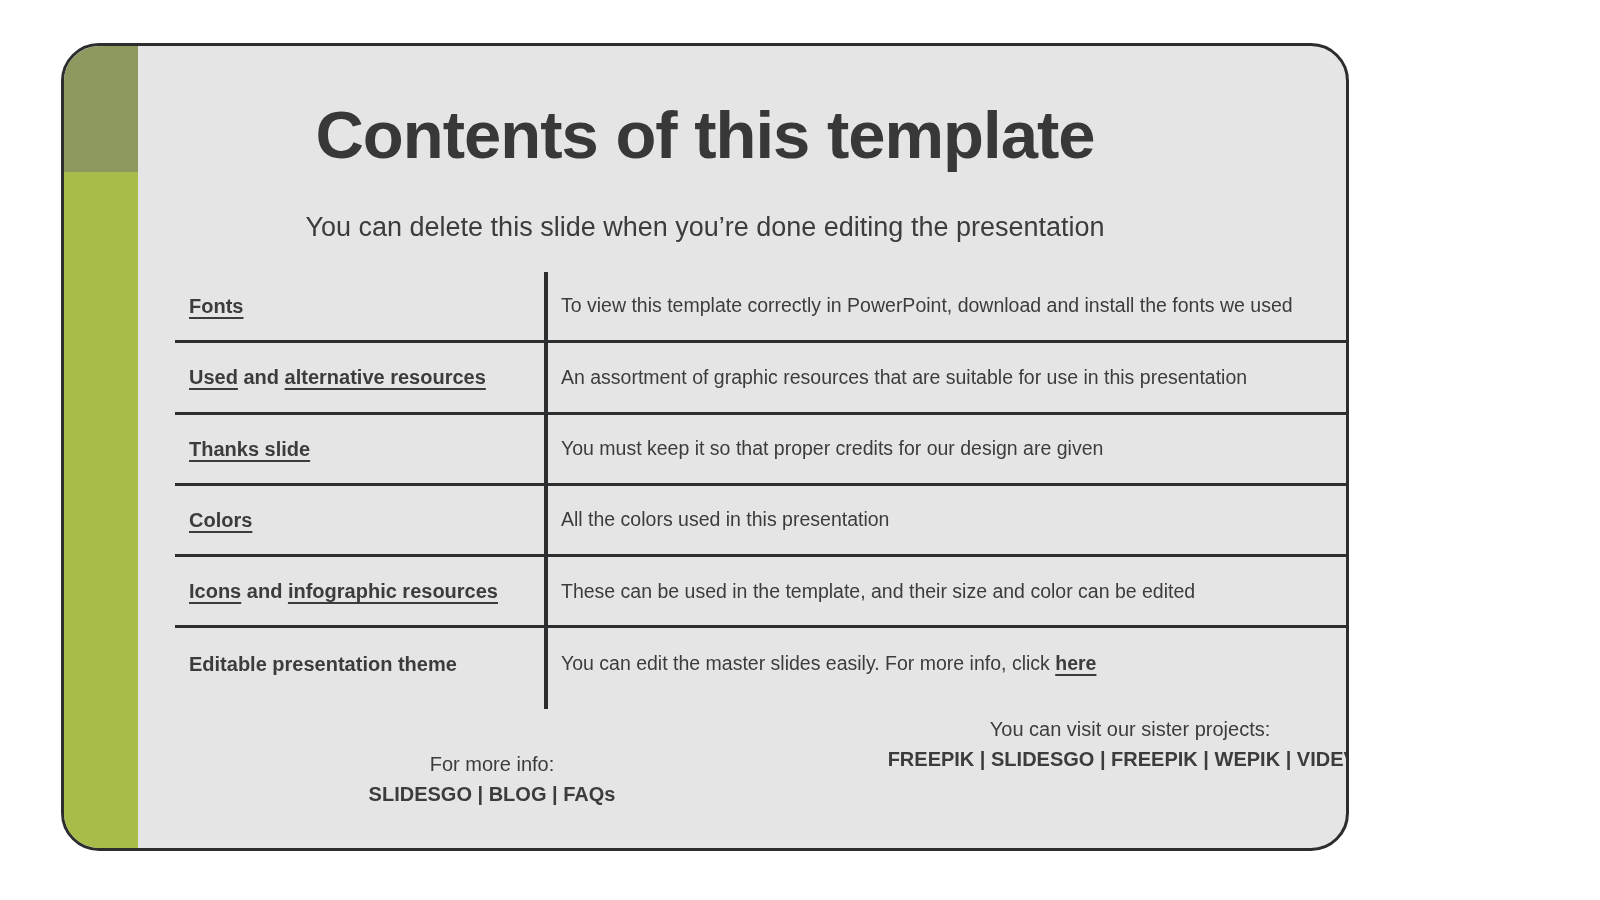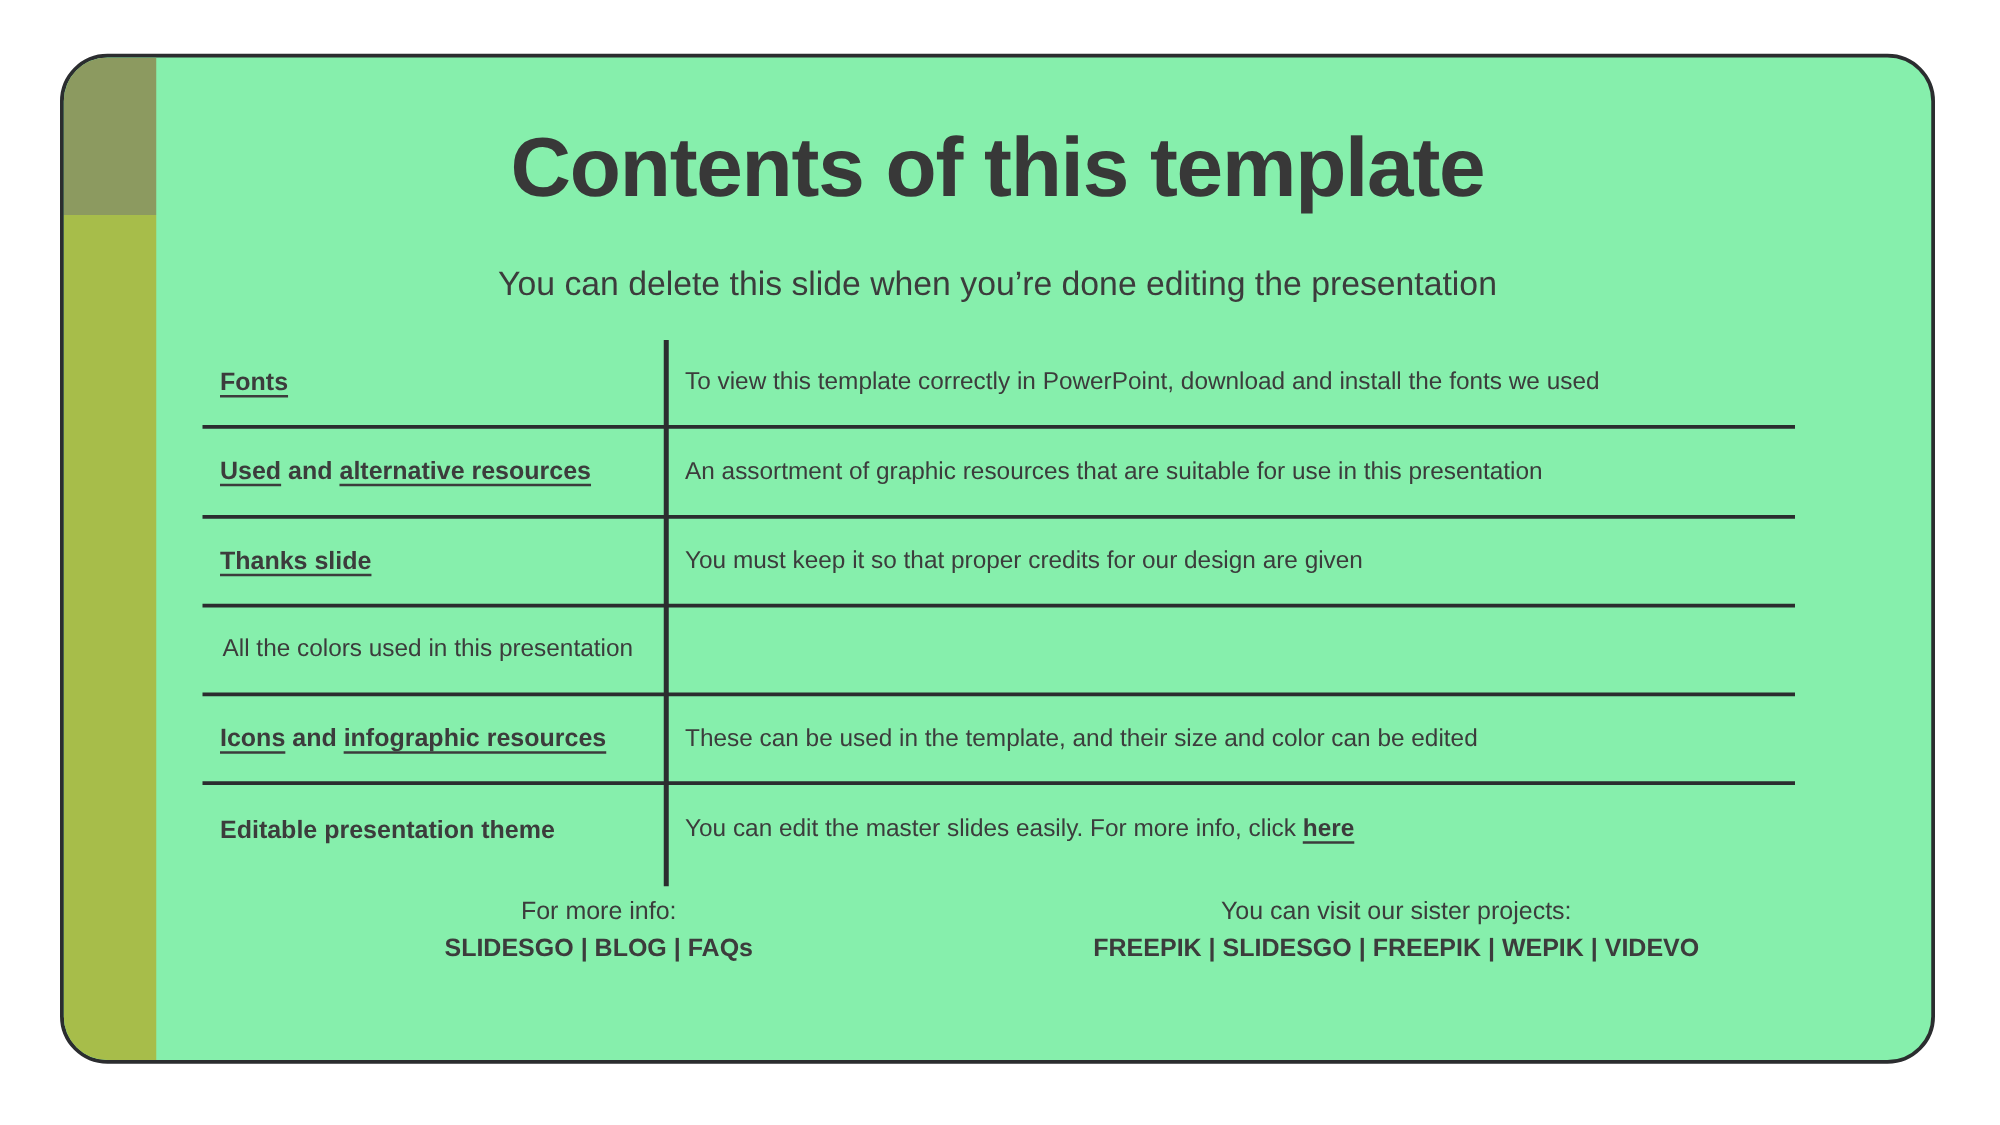--- a/index.html
+++ b/index.html
@@ -4,40 +4,40 @@
 <style>
   :root{
     --border:#2b2d2f;
     --olive:#8c9a60;
     --lime:#a7bd4a;
     --text:#3c3c3c;
   }
   *{box-sizing:border-box;margin:0;padding:0;}
   html,body{width:1600px;height:900px;background:#ffffff;overflow:hidden;
     font-family:"Liberation Sans",sans-serif;color:var(--text);}
-  .slide{position:absolute;left:48px;top:43px;width:1500px;height:808px;
-    border:3px solid var(--border);border-radius:38px;background:#86efac;overflow:hidden;}
+  .slide{position:absolute;left:61px;top:43px;width:1288px;height:808px;
+    border:3px solid var(--border);border-radius:38px;background:#e5e5e5;overflow:hidden;}
   .bar{position:absolute;left:0;top:0;width:74px;height:100%;}
   .bar-top{width:100%;height:126px;background:var(--olive);}
   .bar-bottom{position:absolute;left:0;top:126px;bottom:0;width:100%;background:var(--lime);}
   .title{position:absolute;top:50px;left:0;width:100%;text-align:center;
     font-size:67px;font-weight:700;letter-spacing:-1px;color:#383838;}
   .subtitle{position:absolute;top:166px;left:0;width:100%;text-align:center;
     font-size:27px;color:var(--text);}
   .table{position:absolute;left:111px;top:226px;width:1274px;}
   .t-row{display:flex;align-items:center;height:71.3px;}
   .t-row:not(:last-child){border-bottom:3px solid var(--border);}
   .t-label{width:370px;padding-left:14px;font-weight:700;font-size:20px;line-height:1.3;}
   .t-desc{flex:1;padding-left:16px;font-size:19.5px;line-height:1.3;}
   .divider{position:absolute;left:480px;top:226px;width:4px;height:437px;background:var(--border);}
   .lnk{text-decoration:underline;text-decoration-thickness:2px;text-underline-offset:4px;}
   .b{font-weight:700;}
   .footer-block{position:absolute;top:668px;transform:translateX(-50%);
     text-align:center;font-size:20px;line-height:30px;color:var(--text);white-space:nowrap;}
-  .f-left{left:428px;}
+  .f-left{left:428px;margin-top:35px;}
   .f-right{left:1066px;}
   .flink{font-weight:700;text-decoration-thickness:2px;text-underline-offset:3px;}
   .sep{font-weight:700;}
 </style>
 </head>
 <body>
 
 <div class="slide">
   <div class="bar">
     <div class="bar-top"></div>
@@ -54,20 +54,21 @@
       </div>
       <div class="t-row">
         <div class="t-label"><span class="lnk">Used</span><span> and </span><span class="lnk">alternative resources</span></div>
         <div class="t-desc"><span>An assortment of graphic resources that are suitable for use in this presentation</span></div>
       </div>
       <div class="t-row">
         <div class="t-label"><span class="lnk">Thanks slide</span></div>
         <div class="t-desc"><span>You must keep it so that proper credits for our design are given</span></div>
       </div>
       <div class="t-row">
+        <div class="t-label"><span class="lnk">Colors</span></div>
         <div class="t-desc"><span>All the colors used in this presentation</span></div>
       </div>
       <div class="t-row">
         <div class="t-label"><span class="lnk">Icons</span><span> and </span><span class="lnk">infographic resources</span></div>
         <div class="t-desc"><span>These can be used in the template, and their size and color can be edited</span></div>
       </div>
       <div class="t-row">
         <div class="t-label"><span>Editable presentation theme</span></div>
         <div class="t-desc"><span>You can edit the master slides easily. For more info, click </span><span class="lnk b">here</span></div>
       </div>

